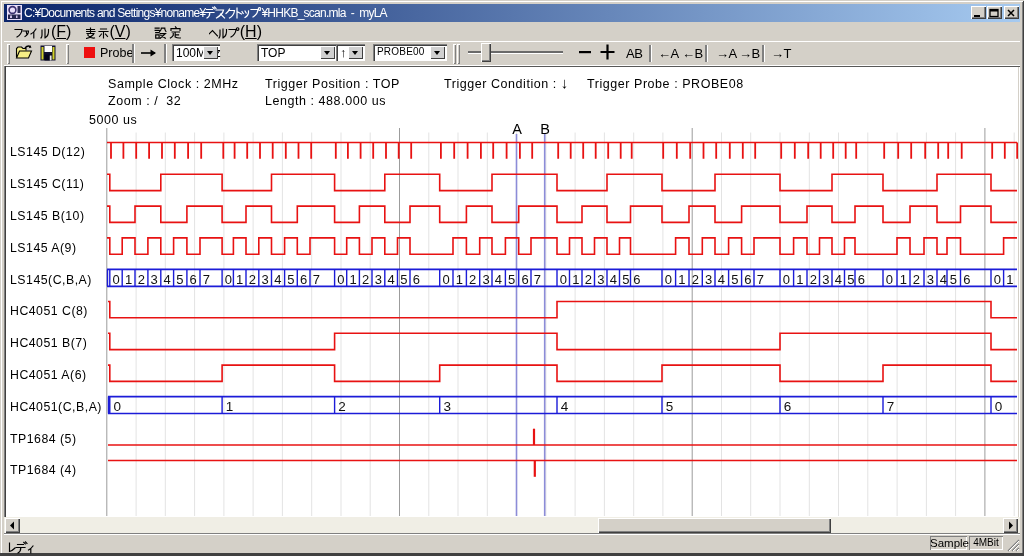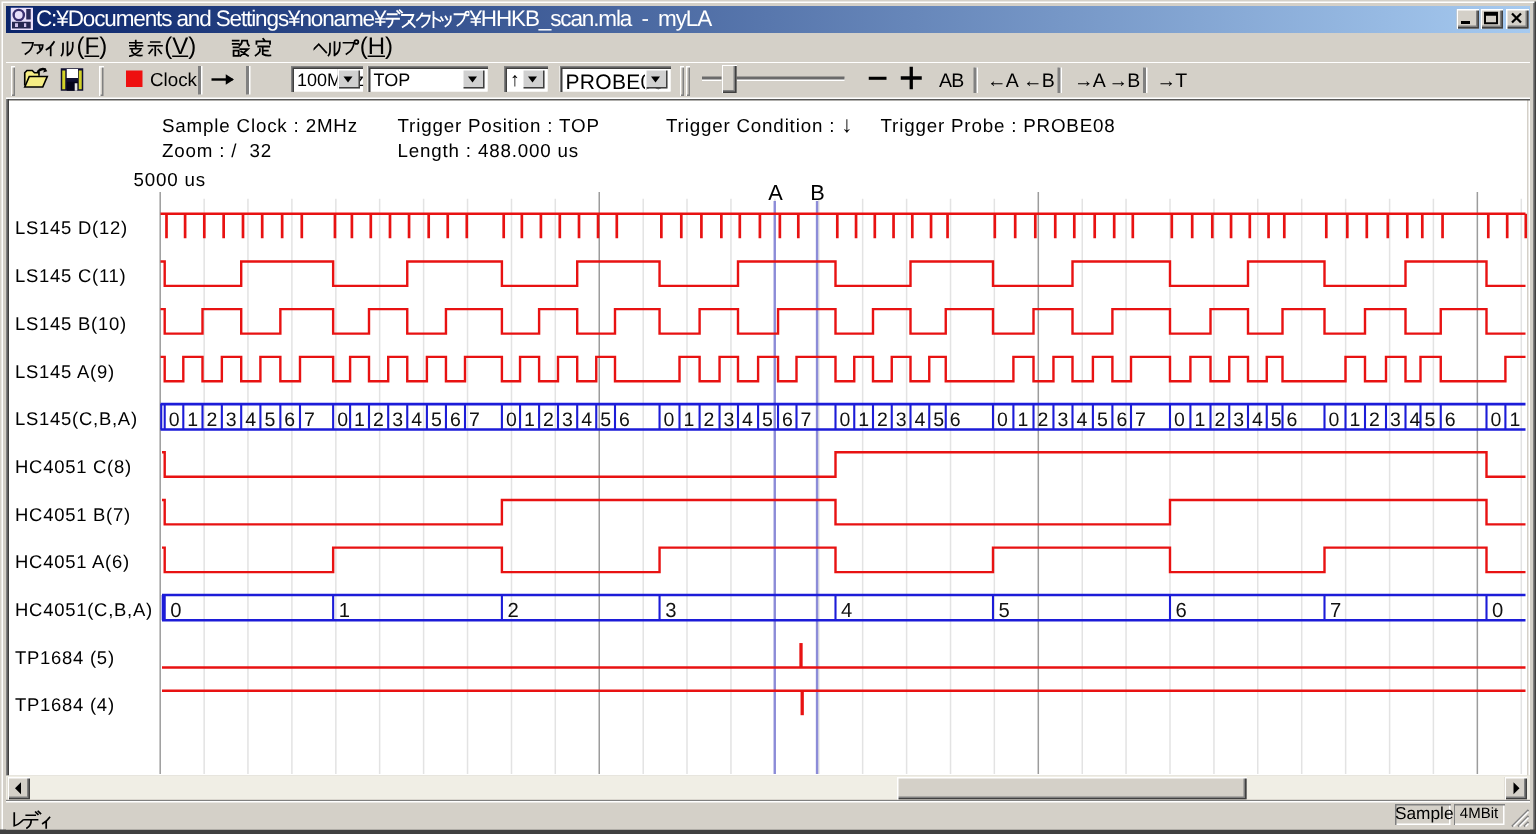--- a/index.html
+++ b/index.html
@@ -20,21 +20,21 @@
 
 <div class="abs" style="left:4px;top:4px;width:1016px;height:18px;background:linear-gradient(90deg,#0a246a,#a6caf0)"></div>
 <svg class="abs" style="left:7px;top:5px" width="15" height="15" viewBox="0 0 15 15">
     <rect x="0" y="0" width="15" height="15" fill="#e8defa"></rect>
     <circle cx="5.5" cy="5" r="3.4" fill="none" stroke="#3a3070" stroke-width="1.6"></circle>
     <rect x="10.5" y="1" width="3" height="7" fill="#2a2a5a"></rect>
     <rect x="1" y="9.5" width="12.5" height="4.5" fill="#262650"></rect>
     <rect x="3" y="10.5" width="2" height="2.5" fill="#cfc0ea"></rect>
     <rect x="9" y="10.5" width="1.5" height="2.5" fill="#cfc0ea"></rect>
   </svg>
-<div class="abs gs" style="left:24px;top:5px;height:32px;color:#fff;font-size:15px;letter-spacing:-0.75px;line-height:16px;white-space:nowrap">C:¥Documents and Settings¥noname¥<svg width="56" height="13" style="vertical-align:middle;position:relative;top:-1px" viewBox="0 0 56 13">
+<div class="abs gs" style="left:24px;top:5px;height:32px;color:#fff;font-size:12px;letter-spacing:-0.75px;line-height:16px;white-space:nowrap">C:¥Documents and Settings¥noname¥<svg width="56" height="13" style="vertical-align:middle;position:relative;top:-1px" viewBox="0 0 56 13">
       <g stroke="#fff" stroke-width="1.2" fill="none" stroke-linecap="square">
         <path d="M1.5,3.5 h6 M0,6.5 h9 M4.8,6.5 q0,4 -2.8,5.5"></path>
         <path d="M7.8,1.4 l1.5,1.5 M9.5,0.8999999999999999 l1.5,1.5"></path>
         <path d="M11,4 h7.5 q-1,4.5 -7,8 M15.5,8 l4,4"></path>
         <path d="M24.5,3 q-1,2.5 -3.5,4.5 M24,4.5 h5.5 q-0.5,5 -5,7.5"></path>
         <path d="M32,2 V12 M32,5.5 l4.5,2.5"></path>
         <path d="M37,5.5 l1.2,2 M40,5 l1.2,2 M43.5,5 q0.5,4 -3.5,6.5"></path>
         <path d="M46,3.5 h7.0 q-0.5,5.0 -5.0,7.5"></path>
         <circle cx="54.6" cy="3" r="1.3"></circle>
       </g>
@@ -88,37 +88,37 @@
 </svg>
 <svg class="abs" style="left:40px;top:45px" width="16" height="16" viewBox="0 0 16 16">
 <rect x="0.5" y="0.5" width="15" height="15" fill="#101030"></rect>
 <rect x="1.5" y="2" width="2" height="12.5" fill="#d2d228"></rect>
 <rect x="12.5" y="2" width="2" height="12.5" fill="#d2d228"></rect>
 <rect x="4.5" y="1" width="7.5" height="6" fill="#fff"></rect>
 <rect x="4.5" y="9.5" width="7.5" height="6" fill="#05051a"></rect>
 <rect x="9.8" y="10.5" width="1.8" height="5" fill="#e8e8e8"></rect>
 </svg>
 <div class="abs" style="left:84px;top:47px;width:11px;height:11px;background:#ee1010"></div>
-<div class="abs gs" style="left:100px;top:46px;font-size:12.5px">Clock</div>
+<div class="abs gs" style="left:100px;top:46px;font-size:12.5px">Probe</div>
 <div class="abs sep" style="left:132px;top:44px;height:19px"></div>
 <svg class="abs" style="left:140px;top:48px" width="20" height="10">
     <path d="M1,5 H15" stroke="#000" stroke-width="1.6" fill="none"></path>
     <path d="M10.5,1.5 L16,5 L10.5,8.5 Z" fill="#000"></path>
   </svg>
 <div class="abs sep" style="left:164px;top:44px;height:19px"></div>
-<div class="abs comboT" style="left:194px;top:44px;width:48px">100MHz<span class="cbtn">
+<div class="abs comboT" style="left:172px;top:44px;width:48px">100MHz<span class="cbtn">
       <span class="tri"></span>
     </span></div>
-<div class="abs comboT" style="left:245px;top:44px;width:80px">TOP<span class="cbtn">
+<div class="abs comboT" style="left:257px;top:44px;width:80px">TOP<span class="cbtn">
       <span class="tri"></span>
     </span></div>
 <div class="abs comboT" style="left:336px;top:44px;width:29px;font-size:13px;font-weight:bold;padding-top:1px">↑<span class="cbtn">
       <span class="tri"></span>
     </span></div>
-<div class="abs comboT" style="left:373px;top:44px;width:74px;font-size:14px;letter-spacing:0.2px">PROBE00<span class="cbtn">
+<div class="abs comboT" style="left:373px;top:44px;width:74px;font-size:10px;letter-spacing:0.2px">PROBE00<span class="cbtn">
       <span class="tri"></span>
     </span></div>
 <div class="abs grip" style="left:453px;top:44px;height:20px"></div>
 <div class="abs grip" style="left:457px;top:44px;height:20px"></div>
 <div class="abs" style="left:468px;top:51px;width:95px;height:2px;background:#6a6a6a;box-shadow:0 1px 0 #fff"></div>
 <div class="abs btn" style="left:481px;top:43px;width:10px;height:19px;background:#d4d0c8"></div>
 <svg class="abs" style="left:579px;top:51px" width="13" height="3">
     <rect x="0" y="0" width="12" height="2.2" fill="#000"></rect>
   </svg>
 <svg class="abs" style="left:600px;top:44px" width="16" height="17">

